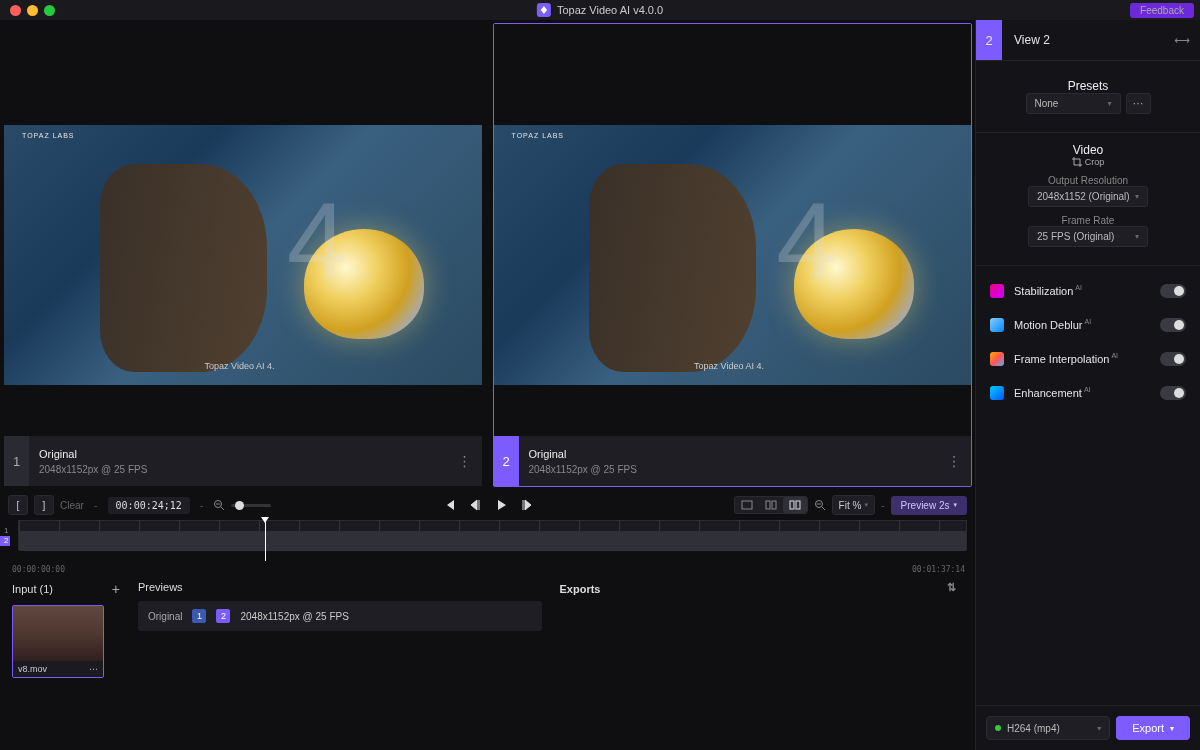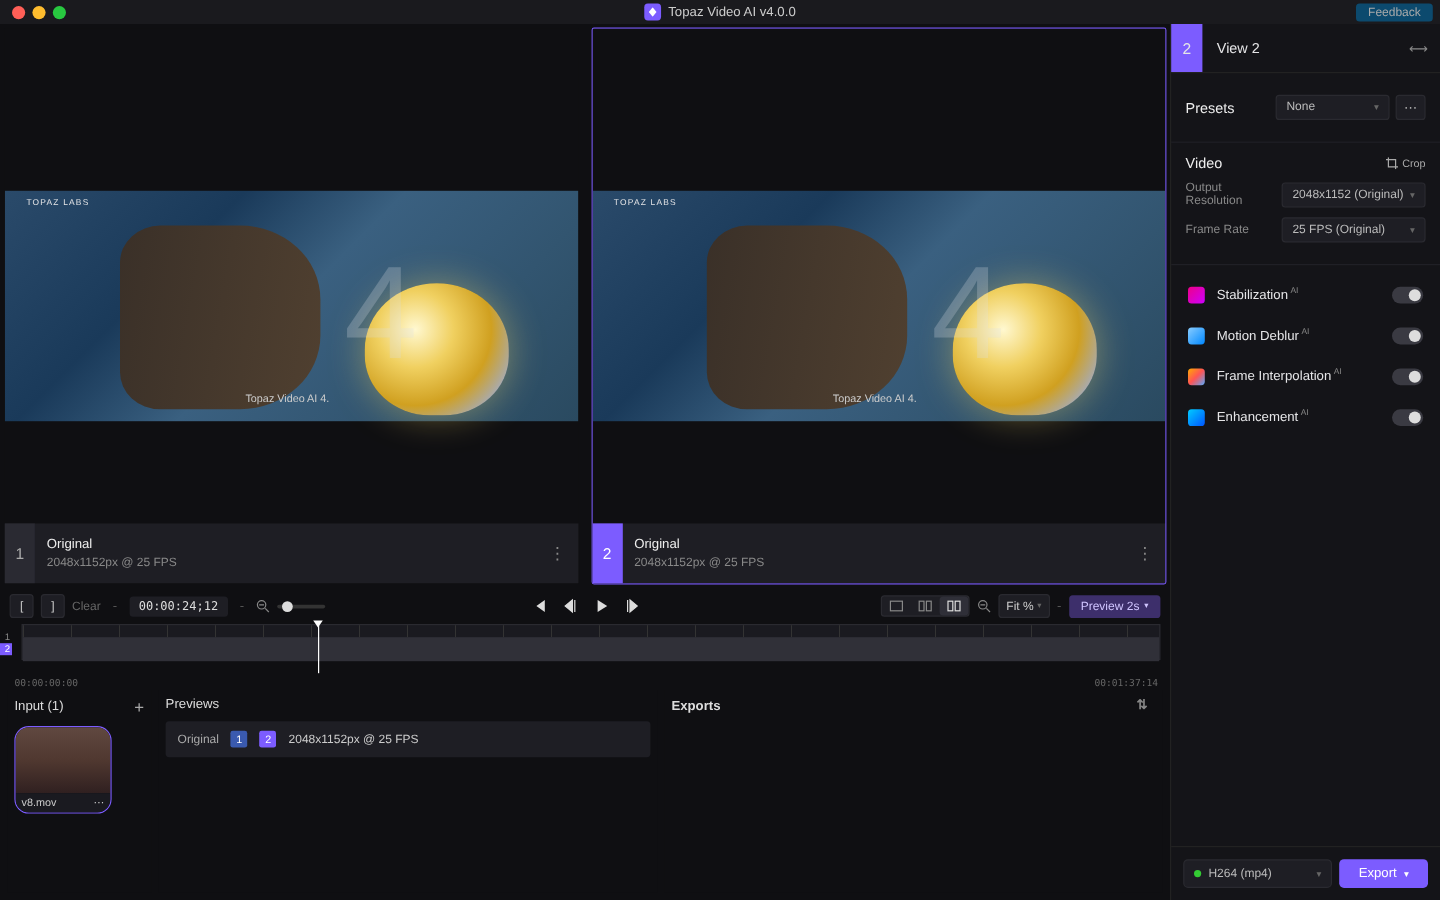--- a/index.html
+++ b/index.html
@@ -5,32 +5,32 @@
 * { margin:0; padding:0; box-sizing:border-box; font-family:-apple-system,BlinkMacSystemFont,"Segoe UI",sans-serif; }
 body { width:1200px; height:750px; background:#0f0f12; color:#e5e5e7; overflow:hidden; font-size:11px; }
 
 
 .titlebar { height:20px; background:#1a1a1e; display:flex; align-items:center; position:relative; }
 .traffic { display:flex; gap:6px; padding-left:10px; }
 .tl { width:11px; height:11px; border-radius:50%; }
 .tl.r{background:#ff5f57}.tl.y{background:#febc2e}.tl.g{background:#28c840}
 .title-center { position:absolute; left:50%; transform:translateX(-50%); display:flex; align-items:center; gap:6px; font-size:11px; color:#ccc; }
 .logo-mini { width:14px; height:14px; background:#7c5cff; border-radius:3px; display:flex; align-items:center; justify-content:center; }
-.feedback { margin-left:auto; padding:2px 10px; margin-right:6px; font-size:10px; color:#aaa; background:#0c4a6e; border-radius:3px; cursor:pointer; }
+.feedback { margin-left:auto; padding:2px 10px; margin-right:6px; font-size:10px; color:#aaa; background:#6d28d9; border-radius:3px; cursor:pointer; }
 
 .main { display:flex; height:730px; }
 .left { flex:1; display:flex; flex-direction:column; }
 .right { width:225px; background:#141418; border-left:1px solid #222; display:flex; flex-direction:column; }
 
 
 .previews { height:470px; display:flex; gap:10px; padding:3px 3px 3px 3px; }
 .pane { flex:1; display:flex; flex-direction:column; border:1px solid transparent; border-radius:2px; position:relative; }
 .pane.sel { border:1px solid #7c5cff; }
 .pane-img { flex:1; display:flex; align-items:center; justify-content:center; background:#0f0f12; position:relative; overflow:hidden; }
-.frame { width:100%; height:192px; background:linear-gradient(135deg,#2a4a6a 0%,#1a3a5a 30%,#3a6080 50%,#2a4a60 100%); position:relative; margin-top:50px; }
+.frame { width:100%; height:260px; background:linear-gradient(135deg,#2a4a6a 0%,#1a3a5a 30%,#3a6080 50%,#2a4a60 100%); position:relative; margin-top:50px; }
 .frame::before { content:""; position:absolute; left:20%; top:15%; width:35%; height:80%; background:linear-gradient(100deg,#3a3028,#504030); border-radius:20% 40% 40% 20%; }
 .frame::after { content:"4"; position:absolute; right:28%; top:20%; font-size:110px; font-weight:300; color:rgba(220,225,230,0.25); }
 .helmet { position:absolute; right:12%; top:40%; width:120px; height:110px; background:radial-gradient(circle at 35% 35%,#fff8d0,#f0d060 30%,#d0a020 60%,#aaa 80%); border-radius:50% 50% 45% 45%; box-shadow:0 0 30px rgba(250,220,100,0.4); }
 .wm { position:absolute; top:7px; left:18px; font-size:7px; letter-spacing:1px; color:#e5e5e7; }
 .wm2 { position:absolute; bottom:14px; left:42%; font-size:9px; color:#ccc; }
 .pane-bar { height:50px; background:#1e1e24; display:flex; align-items:center; }
 .pane-num { width:25px; height:50px; background:#2a2a32; display:flex; align-items:center; justify-content:center; font-size:13px; color:#aaa; }
 .pane.sel .pane-num { background:#7c5cff; color:#fff; }
 .pane-info { flex:1; padding:0 10px; }
 .pane-info .t1 { font-size:11px; color:#eee; }
@@ -63,35 +63,35 @@
 .tl-end { position:absolute; right:10px; bottom:-9px; font-size:8px; color:#666; font-family:monospace; }
 
 
 .lower { flex:1; display:flex; gap:6px; padding:10px 6px 6px; }
 .lp { background:#0f0f12; padding:6px; }
 .lp-input { width:120px; }
 .lp-prev { flex:1; }
 .lp-exp { flex:1;font-weight:bold; }
 .lp-head { display:flex; justify-content:space-between; align-items:center; font-size:11px; margin-bottom:8px; color:#ddd; }
 .lp-head .plus { color:#aaa; cursor:pointer; font-size:14px; }
-.thumb { width:81px; border:1px solid #7c5cff; border-radius:12px; overflow:hidden; }
+.thumb { width:92px; border:1px solid #7c5cff; border-radius:2px; overflow:hidden; }
 .thumb-img { height:55px; background:linear-gradient(180deg,#604840,#503830,#302020); }
 .thumb-bar { background:#1a1a20; display:flex; justify-content:space-between; padding:3px 5px; font-size:9px; color:#ccc; }
 .prev-row { background:#1e1e24; padding:8px 10px; border-radius:3px; display:flex; align-items:center; gap:10px; font-size:10px; }
 .chip { width:14px; height:14px; border-radius:2px; display:inline-flex; align-items:center; justify-content:center; font-size:9px; color:#fff; }
 .chip.c1{background:#3a5aaf}.chip.c2{background:#7c5cff}
 .sort-btn { width:16px; height:16px; color:#888; cursor:pointer; }
 
 
 .rp-head { display:flex; align-items:center; border-bottom:1px solid #222; }
 .rp-num { width:26px; height:40px; background:#7c5cff; display:flex; align-items:center; justify-content:center; font-size:13px; }
 .rp-title { padding:0 12px; font-size:12px; flex:1; }
 .rp-expand { padding:0 10px; color:#888; cursor:pointer; }
 .rp-sec { padding:10px 12px; border-bottom:1px solid #202026; }
-.rp-row { display:flex; align-items:center; justify-content:space-between; margin:8px 0; font-size:10px; }
+.rp-row { display:flex; align-items:center; justify-content:space-between; margin:8px 0; font-size:10px;flex-direction:column; }
 .rp-row .lbl { color:#888; }
 .rp-row .val { color:#ddd; }
 .sec-title { font-size:12px; font-weight:500; color:#eee; }
 .dd { background:#1e1e24; border:1px solid #2a2a30; padding:4px 8px; border-radius:3px; font-size:10px; color:#bbb; display:flex; justify-content:space-between; align-items:center; min-width:95px; cursor:pointer; }
 .dd .chev { color:#666; font-size:8px; }
 .btn-edit { background:#2a2a32; padding:4px 8px; border-radius:3px; font-size:9px; color:#ccc; cursor:pointer; }
 .btn-dots { background:#1e1e24; border:1px solid #2a2a30; padding:3px 6px; border-radius:3px; color:#aaa; font-size:11px; cursor:pointer; }
 .crop-btn { font-size:9px; color:#aaa; cursor:pointer; display:flex; gap:3px; align-items:center; }
 
 .filters { padding:8px 0; }

